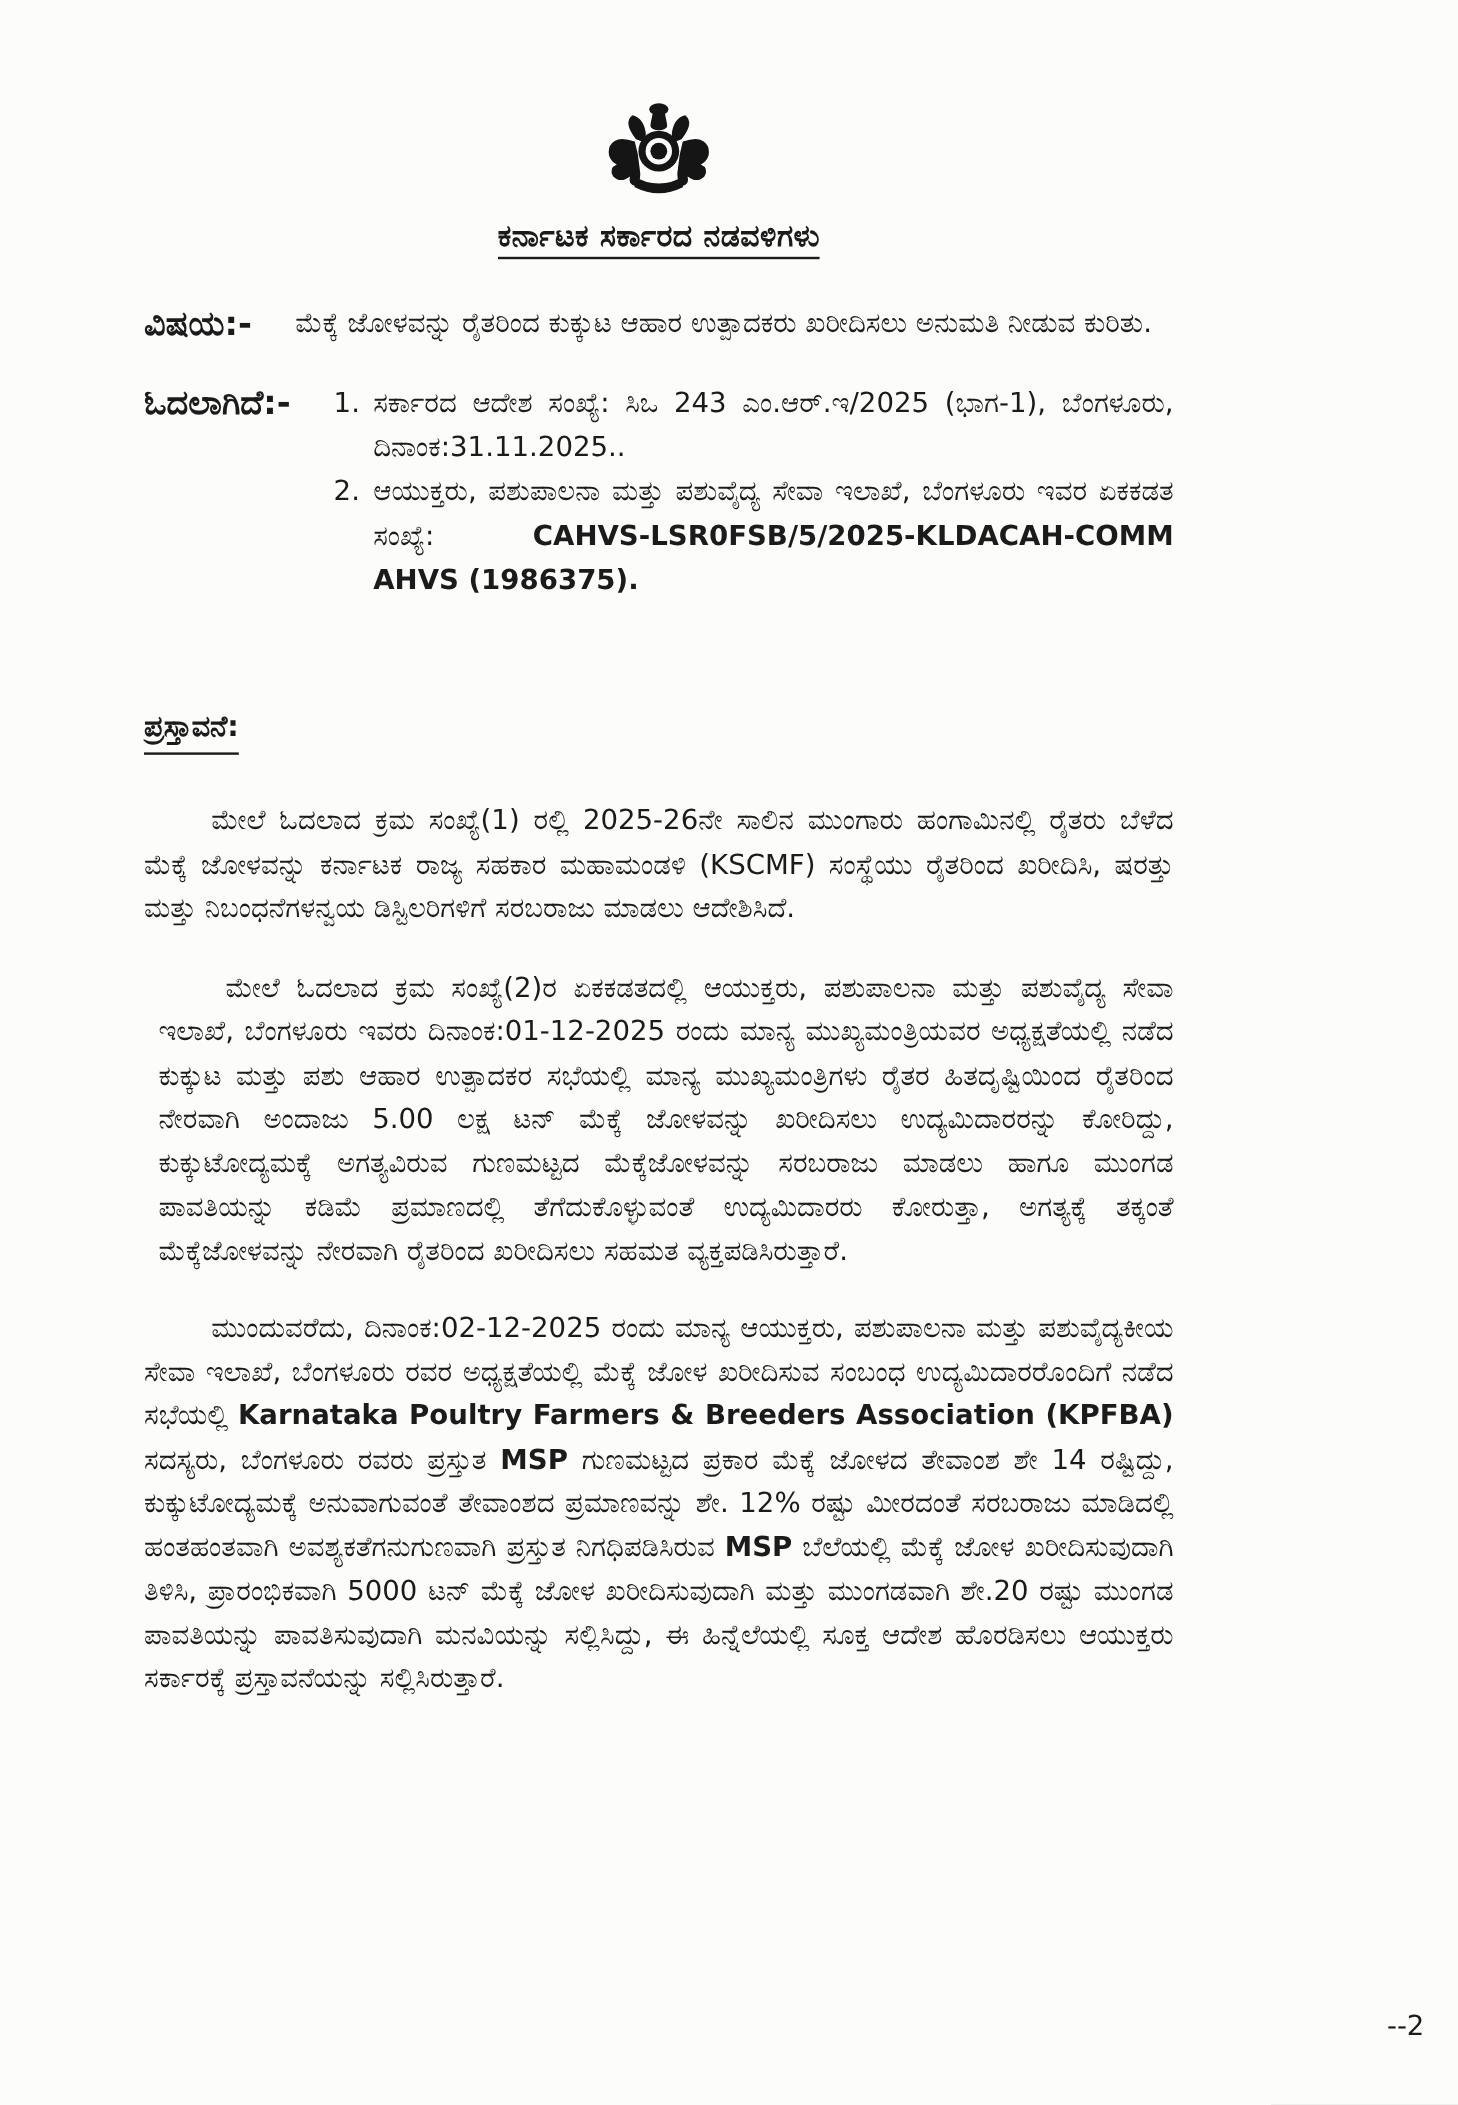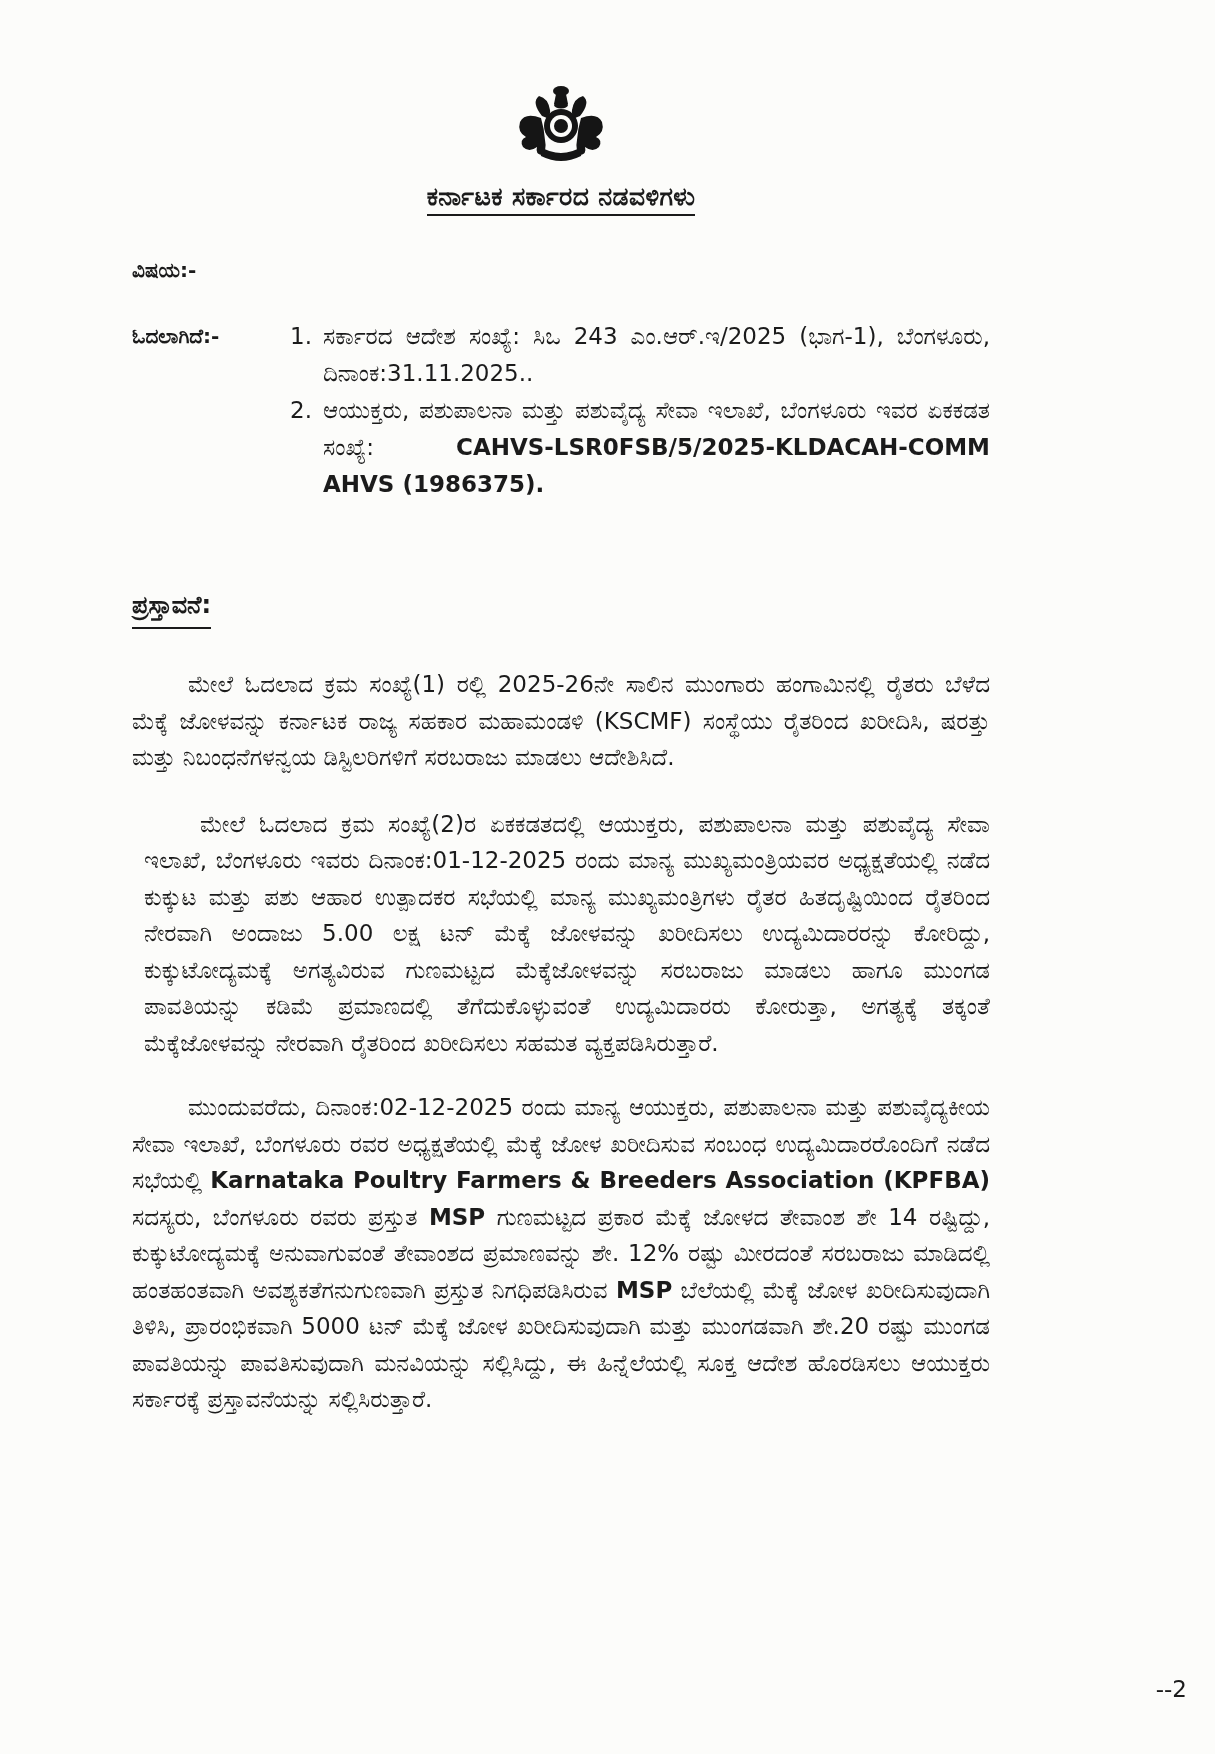--- a/index.html
+++ b/index.html
@@ -8,21 +8,21 @@
     width: 1215px;
     height: 1754px;
     margin: 0 auto;
     background: #fcfcfa;
     color: #1b1b1b;
     font-family: "DejaVu Sans", sans-serif;
     overflow: hidden;
   }
   .content {
     position: absolute;
-    left: 132px;
+    left: 120px;
     top: 0;
     width: 858px;
   }
   .emblem-wrap {
     margin-top: 84px;
     display: flex;
     justify-content: center;
   }
   .doc-title {
     margin-top: 12px;
@@ -36,21 +36,21 @@
     letter-spacing: 0.4px;
   }
   .subject-row {
     margin-top: 40px;
     display: grid;
     grid-template-columns: 126px 1fr;
     align-items: start;
   }
   .label {
     font-weight: bold;
-    font-size: 20px;
+    font-size: 28px;
     line-height: 36px;
   }
   .subject-text {
     font-size: 23px;
     line-height: 36px;
     text-align: justify;
   }
   .read-row {
     margin-top: 30px;
     display: grid;
@@ -114,20 +114,21 @@
         </g>
       </svg>
     </div>
 
     <div class="doc-title">
       <span class="u">ಕರ್ನಾಟಕ ಸರ್ಕಾರದ ನಡವಳಿಗಳು</span>
     </div>
 
     <div class="subject-row">
       <div class="label">ವಿಷಯ:-</div>
+      <div class="subject-text">ಮೆಕ್ಕೆ ಜೋಳವನ್ನು ರೈತರಿಂದ ಕುಕ್ಕುಟ ಆಹಾರ ಉತ್ಪಾದಕರು ಖರೀದಿಸಲು ಅನುಮತಿ ನೀಡುವ ಕುರಿತು.</div>
     </div>
 
     <div class="read-row">
       <div class="label">ಓದಲಾಗಿದೆ:-</div>
       <div class="read-items">
         <div class="read-item">
           <div class="num">1.</div>
           <div class="itext">ಸರ್ಕಾರದ ಆದೇಶ ಸಂಖ್ಯೆ: ಸಿಒ 243 ಎಂ.ಆರ್.ಇ/2025 (ಭಾಗ-1), ಬೆಂಗಳೂರು, ದಿನಾಂಕ:31.11.2025..</div>
         </div>
         <div class="read-item">

